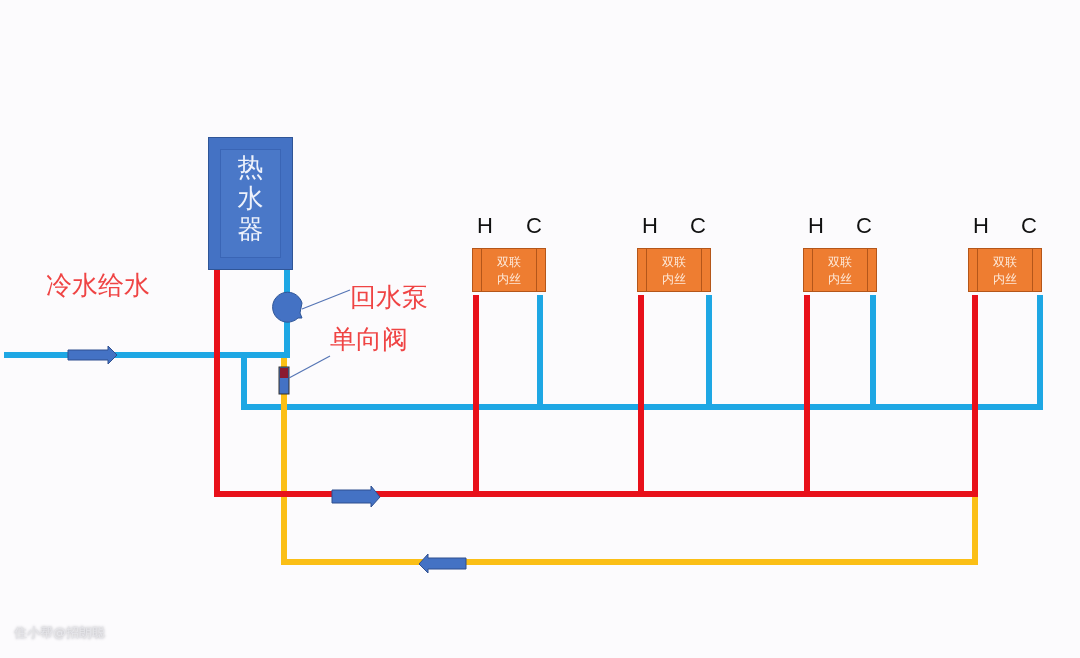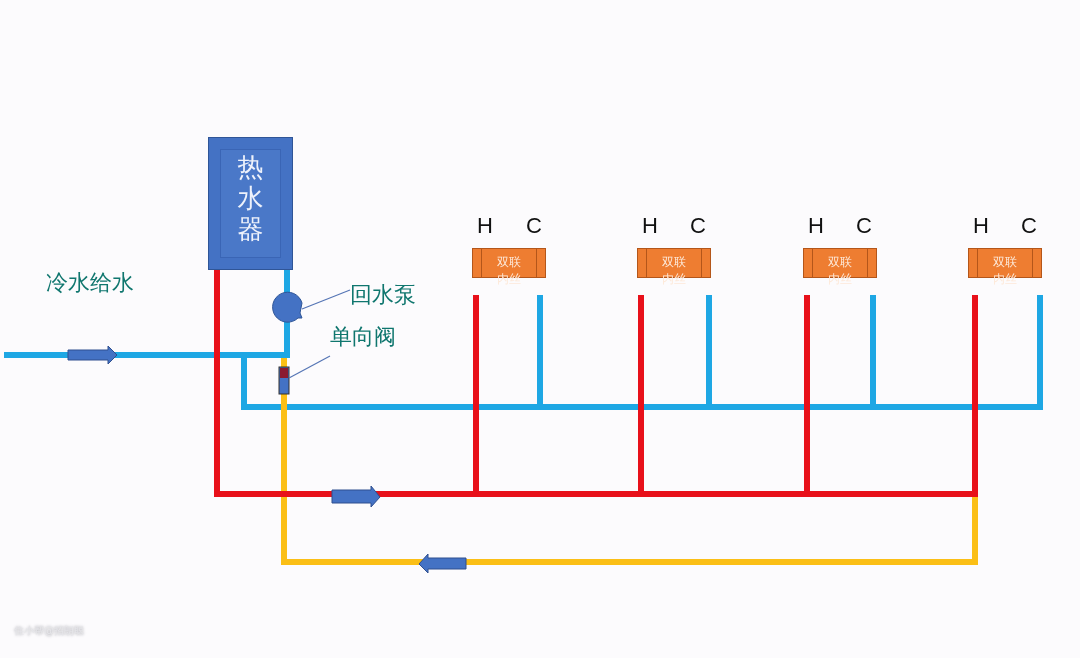--- a/index.html
+++ b/index.html
@@ -1,28 +1,28 @@
 <!DOCTYPE html>
 <html><head>
 <meta charset="utf-8">
 <style>
   html, body { margin: 0; padding: 0; }
   body { width: 1080px; height: 658px; background: #fcfbfd; position: relative; overflow: hidden; font-family: "DejaVu Sans", sans-serif; }
   #diagram { position: absolute; left: 0; top: 0; }
-  .lbl { position: absolute; color: #0f766e; font-size: 22px; white-space: nowrap; }
+  .lbl { position: absolute; color: #ef4444; font-size: 26px; white-space: nowrap; }
   .hc { position: absolute; font-family: "Liberation Sans", sans-serif; font-size: 22px; color: #111; }
-  .fixture { position: absolute; width: 74px; height: 30px; background: #ee7d31; border: 1px solid #b4561a; box-sizing: border-box; }
+  .fixture { position: absolute; width: 74px; height: 44px; background: #ee7d31; border: 1px solid #b4561a; box-sizing: border-box; }
   .fixture::before, .fixture::after { content: ""; position: absolute; top: 0; bottom: 0; width: 1px; background: #b4561a; }
   .fixture::before { left: 8px; }
   .fixture::after { right: 8px; }
   .fixture-text { position: absolute; left: 0; right: 0; top: 5px; text-align: center; color: #fde9d9; font-size: 12px; line-height: 17px; }
   .heater { position: absolute; left: 208px; top: 137px; width: 85px; height: 133px; background: #4472c4; border: 1px solid #2f5597; box-sizing: border-box; }
   .heater-inner { position: absolute; left: 11px; top: 11px; right: 11px; bottom: 11px; background: #4a78c8; box-shadow: inset 0 0 0 1px #3a65b5; }
   .heater-text { position: absolute; left: 0; right: 0; top: 14px; text-align: center; color: #eef2fb; font-size: 26px; line-height: 31px; }
-  .watermark { position: absolute; left: 14px; top: 624px; font-size: 10px; color: #e6e6ea; text-shadow: 0 0 3px #9a9aa0; }
+  .watermark { position: absolute; left: 14px; top: 624px; font-size: 13px; color: #e6e6ea; text-shadow: 0 0 3px #9a9aa0; }
 </style>
 </head>
 <body>
 
 <svg id="diagram" width="1080" height="658" viewBox="0 0 1080 658">
 
   <g fill="none" stroke="#1ea7e4" stroke-width="6">
     <line x1="4" y1="355" x2="287" y2="355"></line>
     <line x1="287" y1="268" x2="287" y2="358"></line>
     <polyline points="244,355 244,407 1040,407 1040,295"></polyline>

